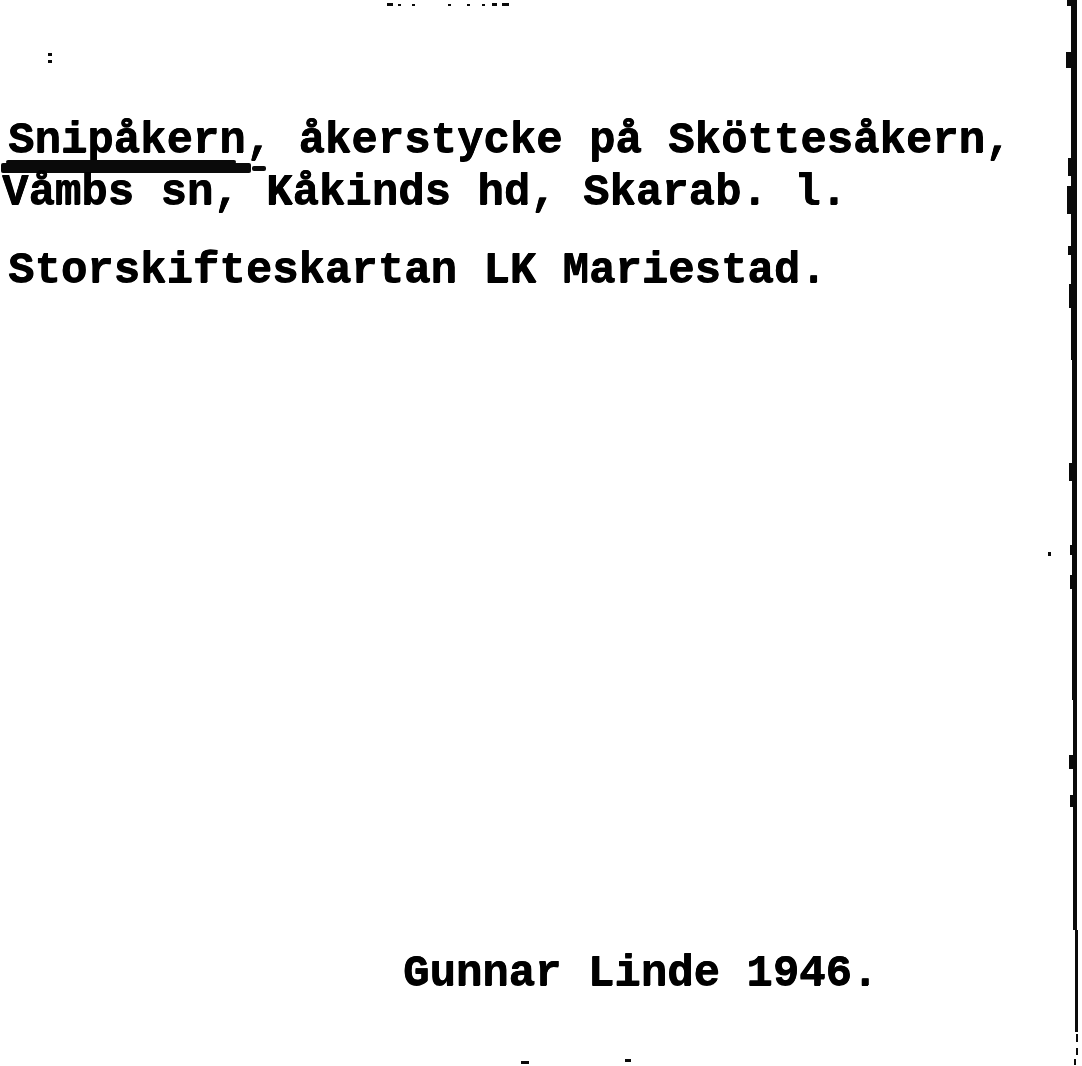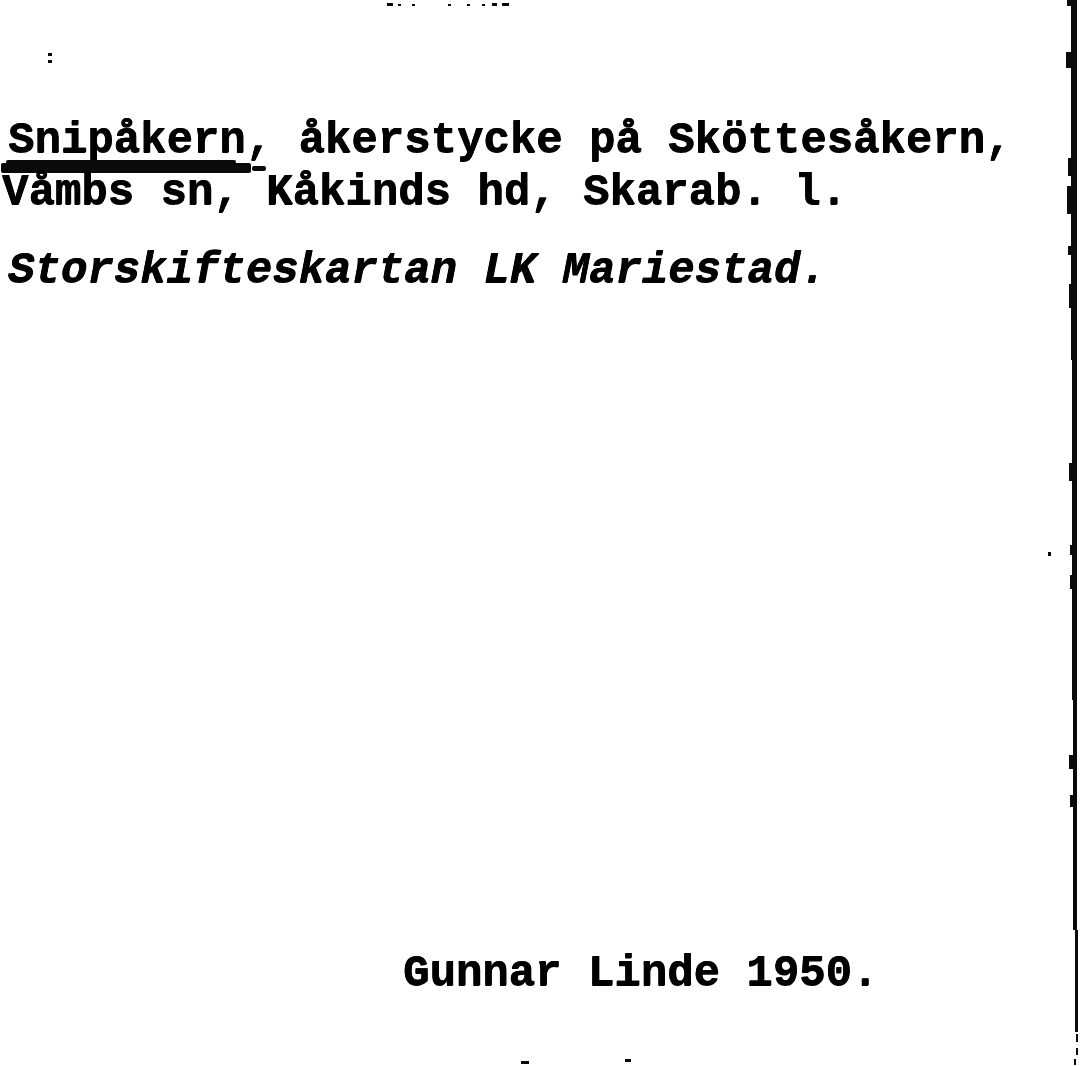--- a/index.html
+++ b/index.html
@@ -22,21 +22,21 @@
     line-height: 1;
     font-weight: bold;
     color: var(--ink, #0a0a0a);
     white-space: pre;
     letter-spacing: 0;
     text-shadow: 0.6px 0 0 var(--ink, #0a0a0a), 0 0.6px 0 var(--ink, #0a0a0a);
     filter: blur(0.35px) contrast(2.5);
   }
   #line1 { top: 118px; left: 8px; }
   #line2 { top: 170px; left: 2px; text-align: center; }
-  #line3 { top: 248px; left: 8px; font-style: italic; }
+  #line3 { top: 248px; left: 8px; }
   #signature { top: 951px; left: 403px; }
 
   .underline-bar {
     position: absolute;
     background: var(--ink, #0a0a0a);
     border-radius: 2px;
     filter: blur(0.4px);
   }
   #underline-main  { left: 1px;   top: 163px; width: 250px; height: 10px; }
   #underline-upper { left: 6px;   top: 160px; width: 230px; height: 4px;  }
@@ -54,21 +54,21 @@
 <div id="card">
 
   <div class="typewriter" id="line1"><span>Snipåkern</span><span>, åkerstycke på Sköttesåkern,</span></div>
 
   <div class="underline-bar" id="underline-main"></div>
   <div class="underline-bar" id="underline-upper"></div>
   <div class="underline-bar" id="underline-tail"></div>
 
   <div class="typewriter" id="line2">Våmbs sn, Kåkinds hd, Skarab. l.</div>
   <div class="typewriter" id="line3">Storskifteskartan LK Mariestad.</div>
-  <div class="typewriter" id="signature">Gunnar Linde 1950.</div>
+  <div class="typewriter" id="signature">Gunnar Linde 1946.</div>
 
   <svg id="artifacts" width="1082" height="1066" viewBox="0 0 1082 1066">
 
     <g fill="#0a0a0a">
       <rect x="387" y="3" width="6" height="3"></rect>
       <rect x="398" y="4" width="3" height="2"></rect>
       <rect x="412" y="4" width="3" height="2"></rect>
       <rect x="448" y="4" width="3" height="2"></rect>
       <rect x="467" y="4" width="3" height="2"></rect>
       <rect x="482" y="4" width="3" height="2"></rect>

